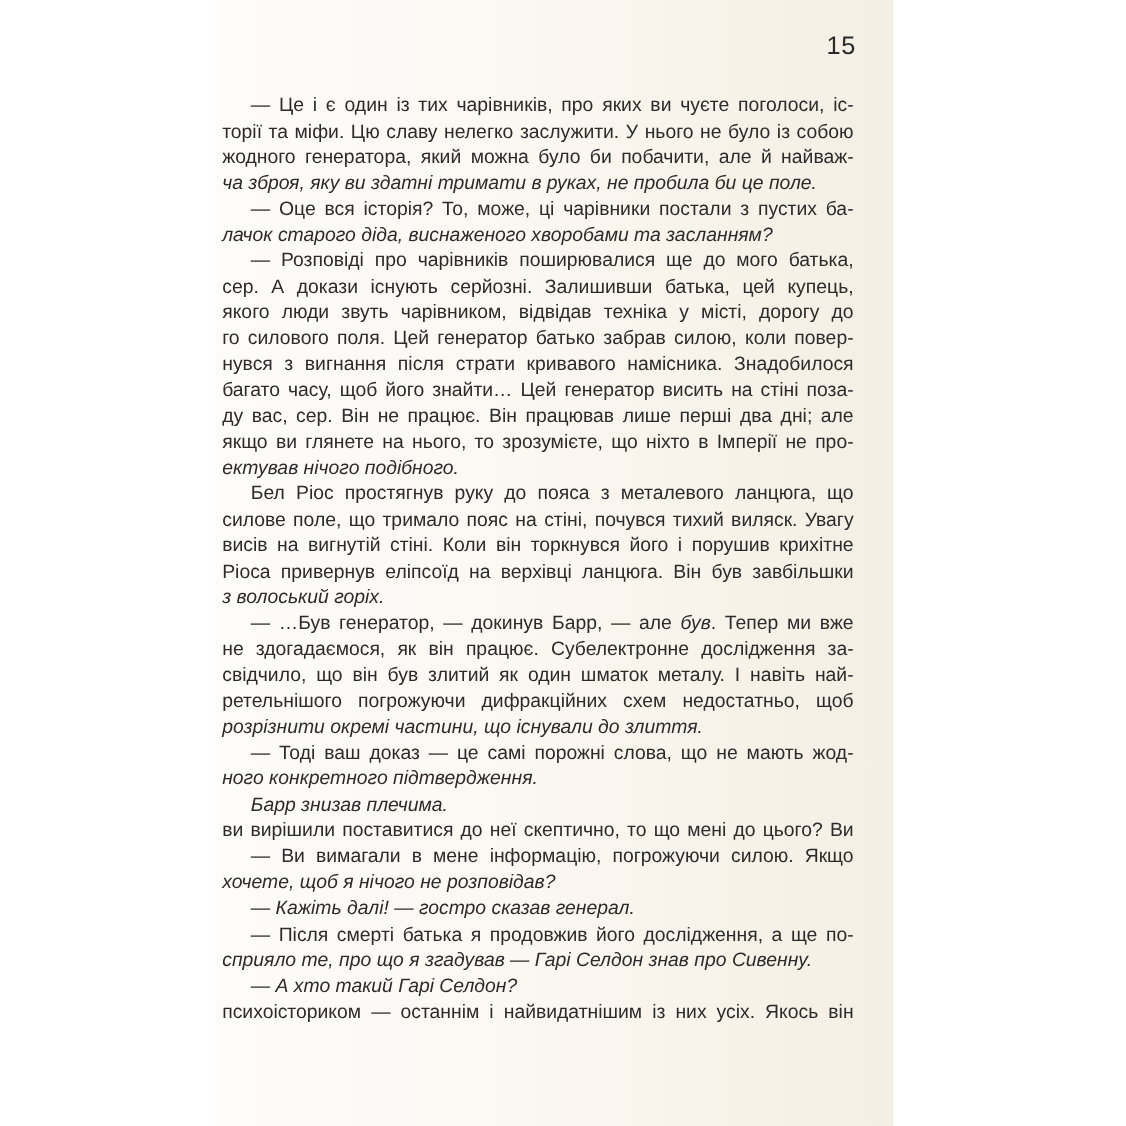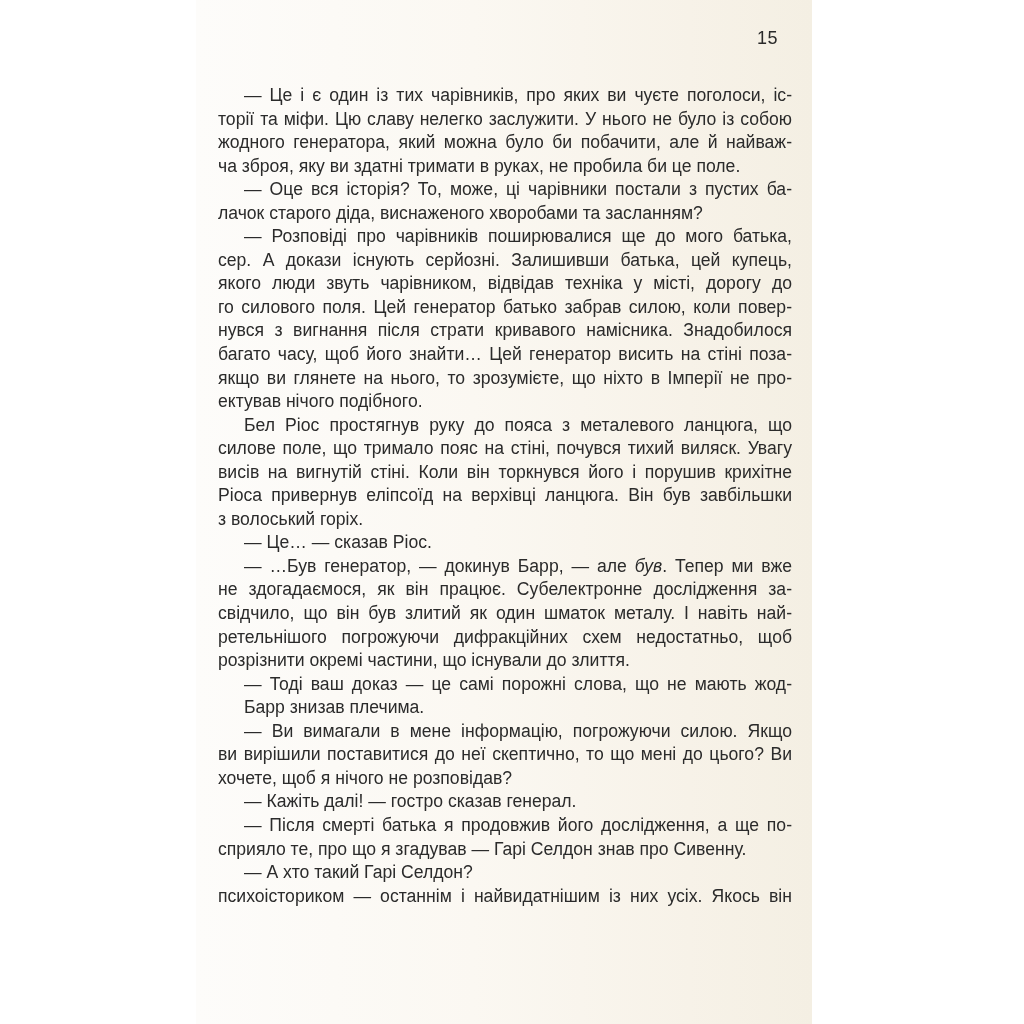--- a/index.html
+++ b/index.html
@@ -16,27 +16,27 @@
       top: 0;
       width: 616px;
       height: 1024px;
       background: linear-gradient(to right, #fdfcfa 0%, #fbf8f2 45%, #f7f2e8 80%, #f4efe3 100%);
     }
     .page-number {
       position: absolute;
       right: 34px;
       top: 28px;
       font-family: "Liberation Sans", sans-serif;
-      font-size: 18px;
+      font-size: 23px;
       color: #2a2a2a;
       letter-spacing: 0.5px;
     }
     .text-block {
       position: absolute;
-      left: 22px;
+      left: 6px;
       top: 84px;
       width: 574px;
       font-family: "Liberation Sans", sans-serif;
       font-size: 17.6px;
       line-height: 23.55px;
       color: #2b2b2b;
       font-stretch: condensed;
     }
     .line {
       white-space: nowrap;
@@ -44,20 +44,21 @@
       text-align: justify;
       text-align-last: justify;
       height: 23.55px;
       overflow: visible;
     }
     .line.indent {
       padding-left: 26px;
     }
     .line.last {
       text-align-last: left;
+      font-style: italic;
     }
     em { font-style: italic; }
   </style>
 </head>
 <body>
 
 <div class="page">
   <div class="page-number">15</div>
   <div class="text-block" id="text-block">
       <span class="line indent">— Це і є один із тих чарівників, про яких ви чуєте поголоси, іс-</span>
@@ -65,37 +66,38 @@
       <span class="line">жодного генератора, який можна було би побачити, але й найваж-</span>
       <span class="line last">ча зброя, яку ви здатні тримати в руках, не пробила би це поле.</span>
       <span class="line indent">— Оце вся історія? То, може, ці чарівники постали з пустих ба-</span>
       <span class="line last">лачок старого діда, виснаженого хворобами та засланням?</span>
       <span class="line indent">— Розповіді про чарівників поширювалися ще до мого батька,</span>
       <span class="line">сер. А докази існують серйозні. Залишивши батька, цей купець,</span>
       <span class="line">якого люди звуть чарівником, відвідав техніка у місті, дорогу до</span>
       <span class="line">го силового поля. Цей генератор батько забрав силою, коли повер-</span>
       <span class="line">нувся з вигнання після страти кривавого намісника. Знадобилося</span>
       <span class="line">багато часу, щоб його знайти… Цей генератор висить на стіні поза-</span>
+      <span class="line">ду вас, сер. Він не працює. Він працював лише перші два дні; але</span>
       <span class="line">якщо ви глянете на нього, то зрозумієте, що ніхто в Імперії не про-</span>
       <span class="line last">ектував нічого подібного.</span>
       <span class="line indent">Бел Ріос простягнув руку до пояса з металевого ланцюга, що</span>
       <span class="line">силове поле, що тримало пояс на стіні, почувся тихий виляск. Увагу</span>
       <span class="line">висів на вигнутій стіні. Коли він торкнувся його і порушив крихітне</span>
       <span class="line">Ріоса привернув еліпсоїд на верхівці ланцюга. Він був завбільшки</span>
       <span class="line last">з волоський горіх.</span>
-      <span class="line indent last">— Це… — сказав Ріос.</span>
       <span class="line indent">— …Був генератор, — докинув Барр, — але <em>був</em>. Тепер ми вже</span>
       <span class="line">не здогадаємося, як він працює. Субелектронне дослідження за-</span>
       <span class="line">свідчило, що він був злитий як один шматок металу. І навіть най-</span>
       <span class="line">ретельнішого погрожуючи дифракційних схем недостатньо, щоб</span>
       <span class="line last">розрізнити окремі частини, що існували до злиття.</span>
       <span class="line indent">— Тоді ваш доказ — це самі порожні слова, що не мають жод-</span>
+      <span class="line last">ного конкретного підтвердження.</span>
       <span class="line indent last">Барр знизав плечима.</span>
+      <span class="line">ви вирішили поставитися до неї скептично, то що мені до цього? Ви</span>
       <span class="line indent">— Ви вимагали в мене інформацію, погрожуючи силою. Якщо</span>
-      <span class="line">ви вирішили поставитися до неї скептично, то що мені до цього? Ви</span>
       <span class="line last">хочете, щоб я нічого не розповідав?</span>
       <span class="line indent last">— Кажіть далі! — гостро сказав генерал.</span>
       <span class="line indent">— Після смерті батька я продовжив його дослідження, а ще по-</span>
       <span class="line last">сприяло те, про що я згадував — Гарі Селдон знав про Сивенну.</span>
       <span class="line indent last">— А хто такий Гарі Селдон?</span>
       <span class="line">психоісториком — останнім і найвидатнішим із них усіх. Якось він</span>
     </div>
 </div>
 
 </body></html>

